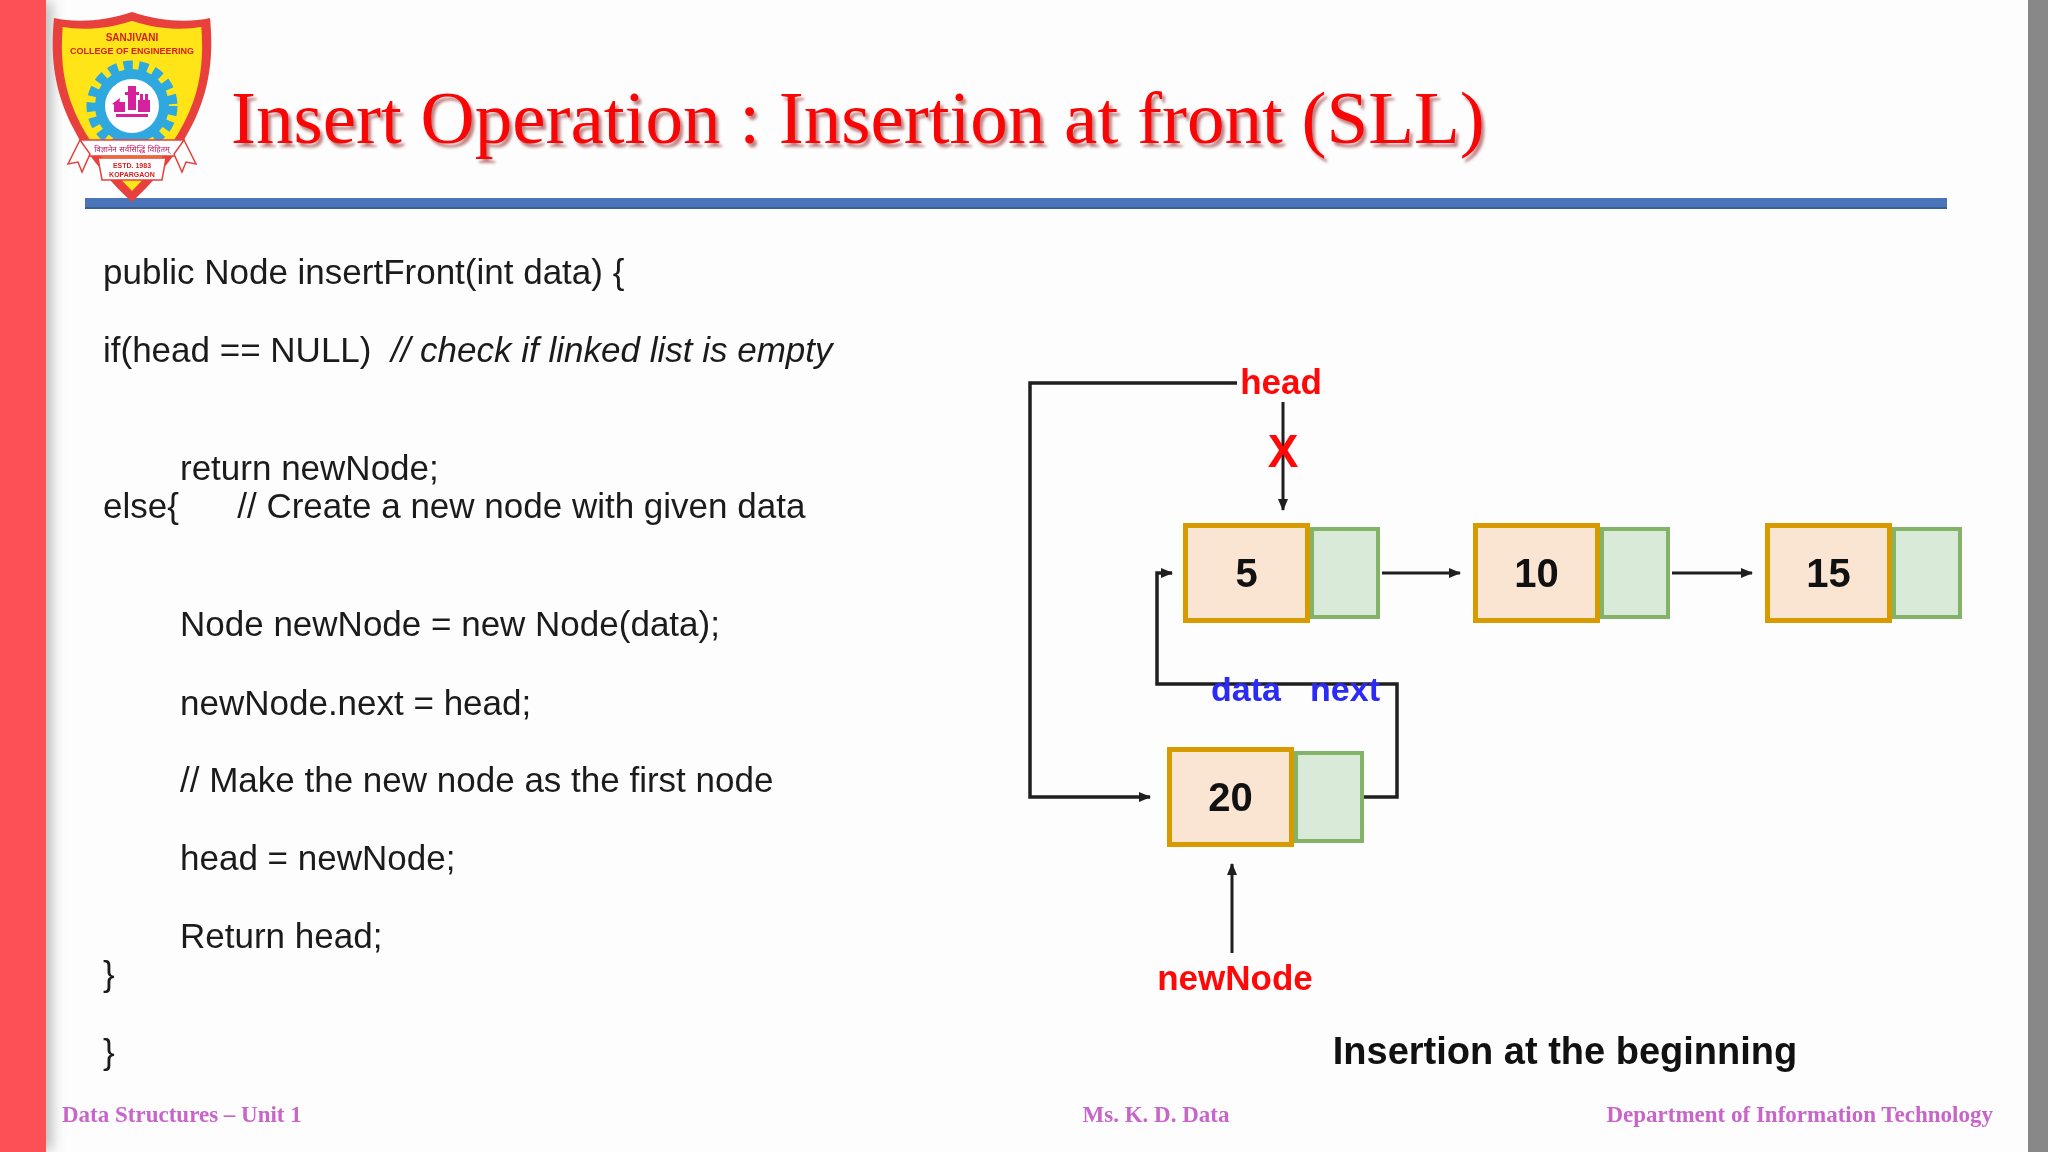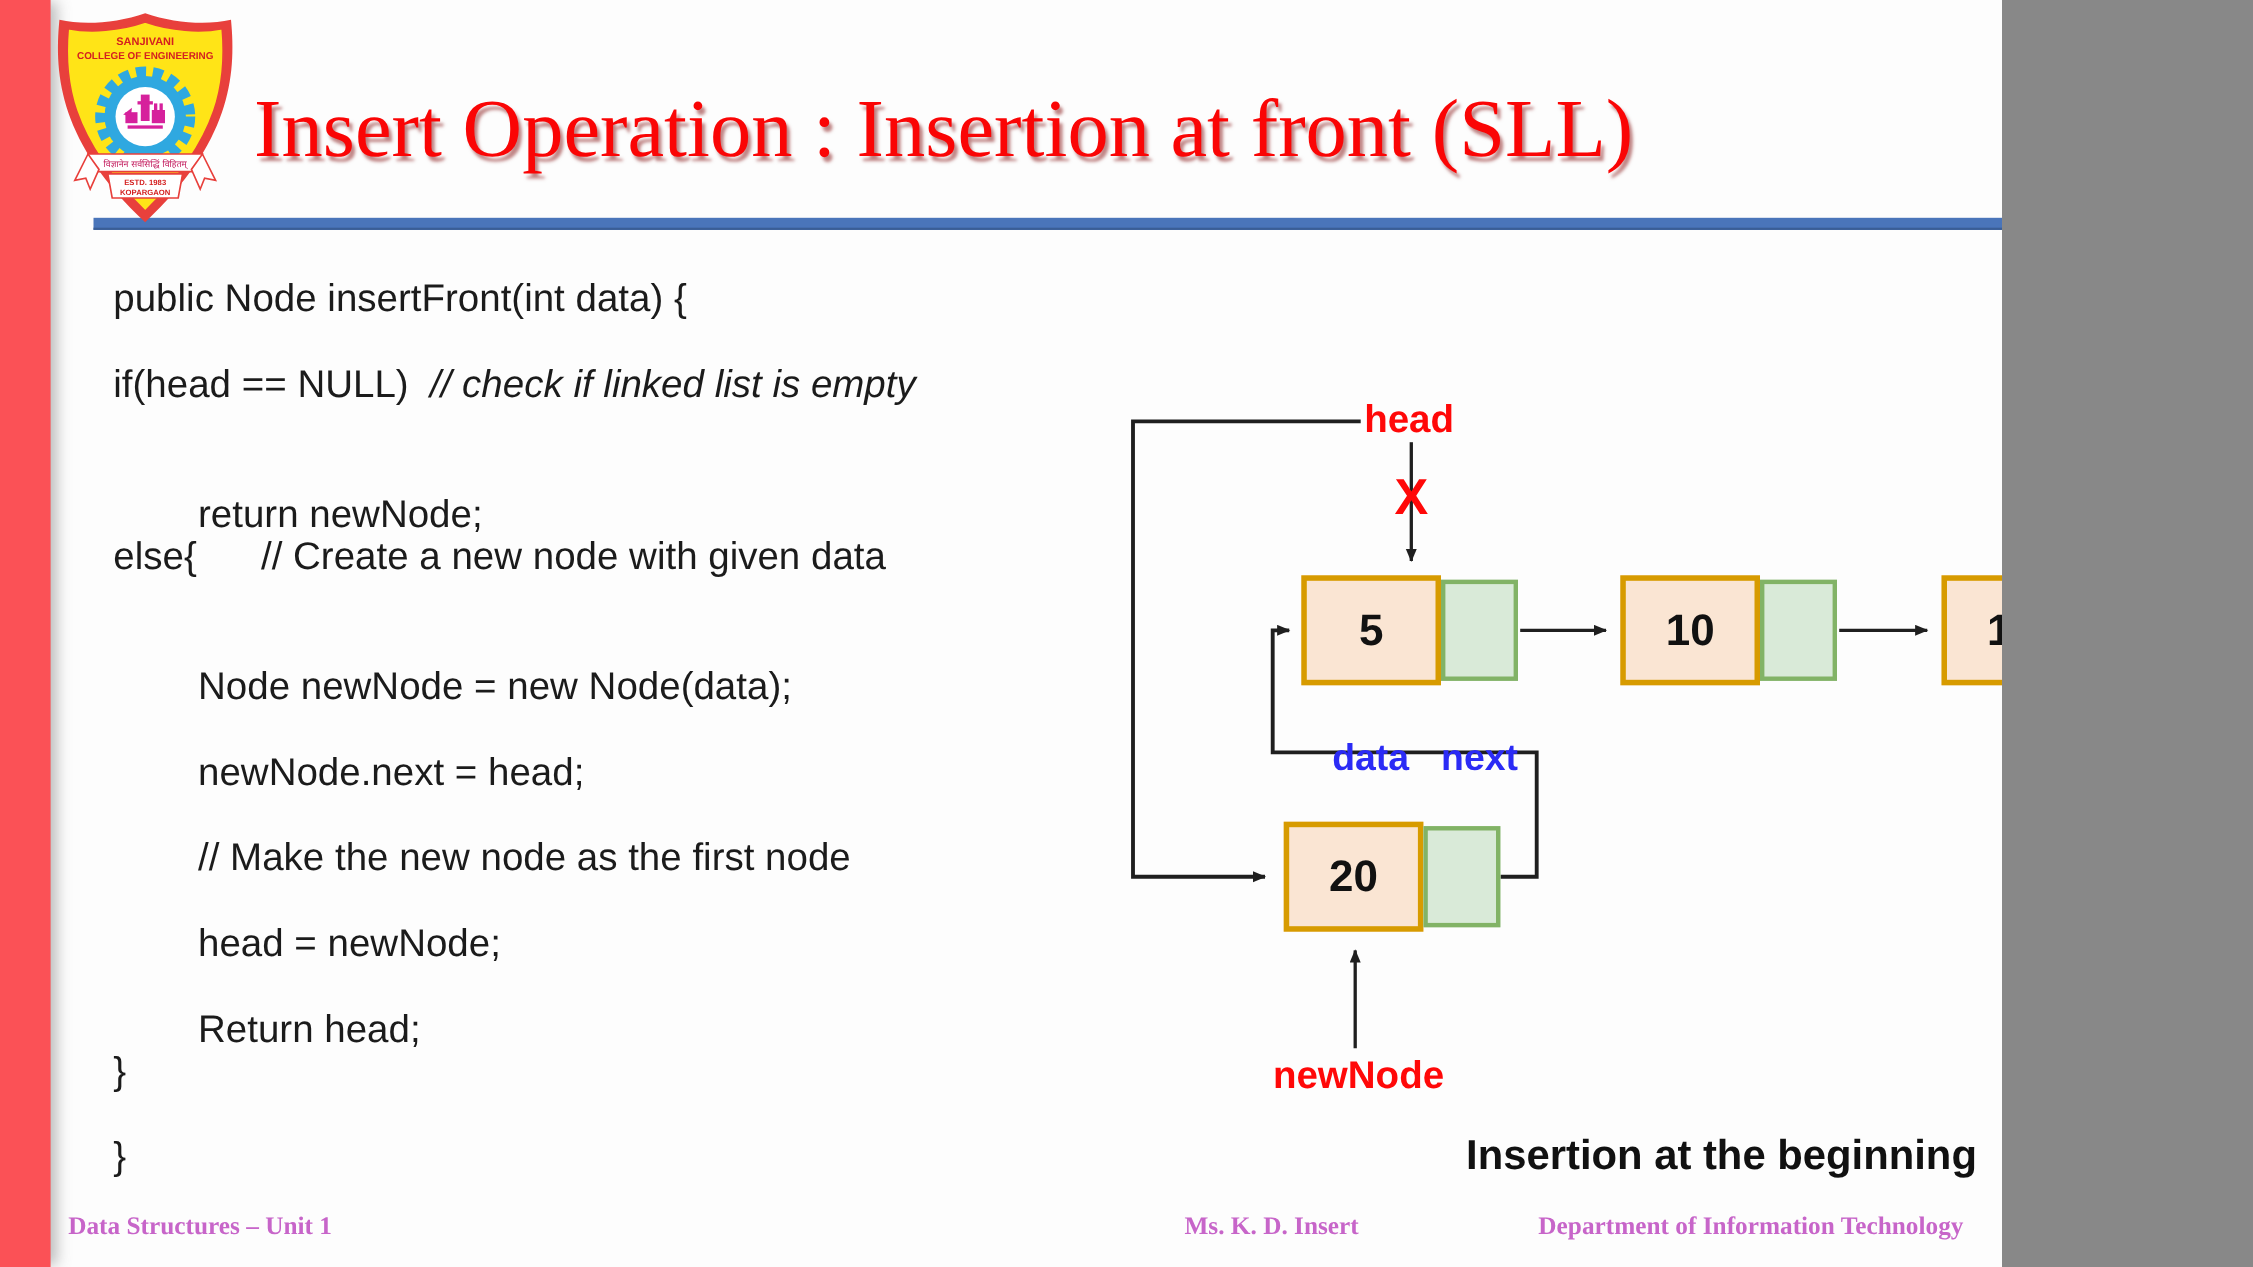--- a/index.html
+++ b/index.html
@@ -1,18 +1,18 @@
 <!DOCTYPE html>
 <html><head>
 <meta charset="utf-8">
 <style>
   html,body{margin:0;padding:0;background:#888;}
   .slide{
     position:relative;
-    width:1820px;height:1152px;
+    width:2028px;height:1152px;
     background:#FDFDFD;
     overflow:hidden;
     font-family:"Liberation Sans",sans-serif;
   }
   
   .red-bar{
     position:absolute;left:0;top:0;width:46px;height:1152px;
     background:#FB5156;
     box-shadow:8px 0 12px -2px rgba(110,110,110,.45);
     z-index:5;
@@ -167,16 +167,16 @@
   </div>
 
   <div class="dlabel lbl-red" style="left:1281px;top:362px">head</div>
   <div class="dlabel lbl-x" style="left:1283px;top:424px">X</div>
   <div class="dlabel lbl-blue" style="left:1246px;top:624px">data</div>
   <div class="dlabel lbl-blue" style="left:1345px;top:624px">next</div>
   <div class="dlabel lbl-red" style="left:1235px;top:958px">newNode</div>
   <div class="dlabel lbl-caption" style="left:1565px;top:1030px">Insertion at the beginning</div>
 
   <div class="footer-item" style="left:62px">Data Structures – Unit 1</div>
-  <div class="footer-item" style="left:1156px;transform:translateX(-50%)">Ms. K. D. Insert</div>
+  <div class="footer-item" style="left:1156px;transform:translateX(-50%)">Ms. K. D. Data</div>
   <div class="footer-item" style="right:35px">Department of Information Technology</div>
 
 </div>
 
 </body></html>

